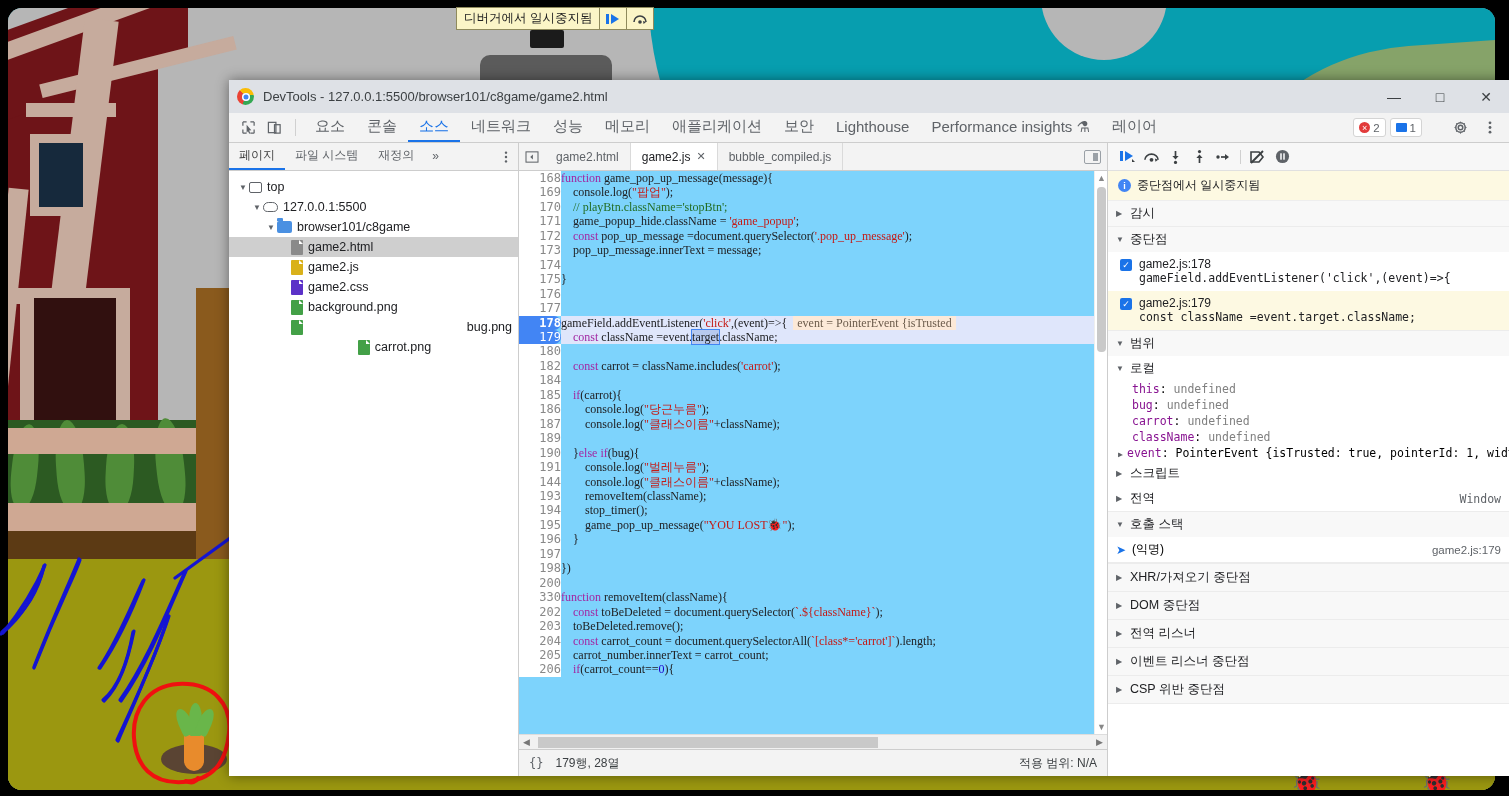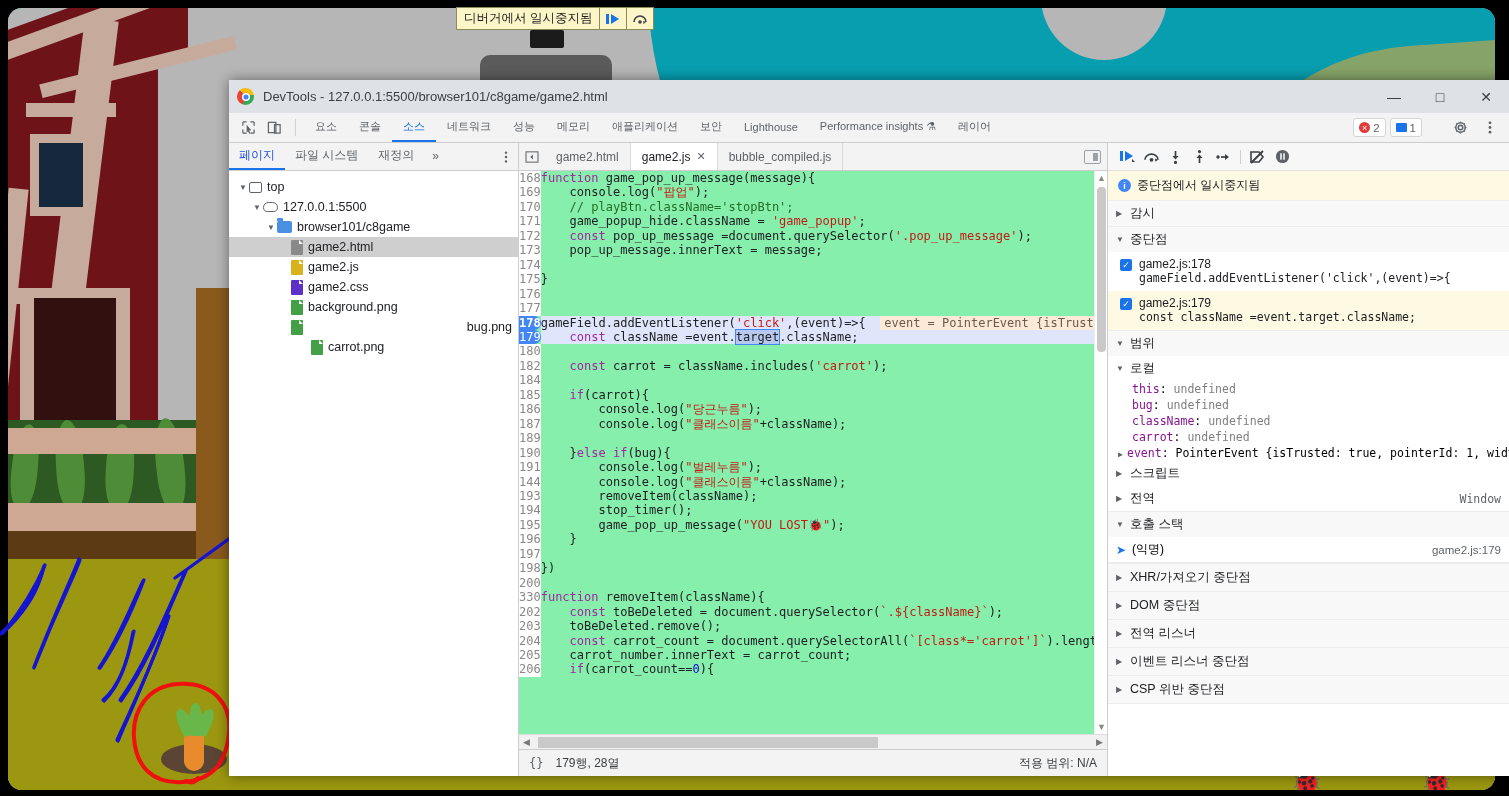--- a/index.html
+++ b/index.html
@@ -115,40 +115,40 @@
   .win-buttons { margin-left:auto; display:flex; height:33px; }
   .win-btn { width:46px; height:33px; display:flex;align-items:center;justify-content:center; color:#3c4043; font-size:14px; }
 
   .maintabs {
     height: 30px; background:#f3f3f3; border-bottom:1px solid #cdcdcd;
     display:flex; align-items:stretch; flex-shrink:0; padding-left:6px;
   }
   .tool-icon { width:26px; display:flex; align-items:center; justify-content:center; color:#5f6368; }
   .tb-sep { width:1px; background:#d0d0d0; margin:6px 8px; }
   .mtab {
-    display:flex; align-items:center; padding:12px 11px; font-size:11px; color:#5f6368;
+    display:flex; align-items:center; padding:12px 11px; font-size:15px; color:#5f6368;
     border-bottom: 2px solid transparent;
   }
   .mtab.active { color:#1a73e8; border-bottom-color:#1a73e8; }
   .maintabs-right { margin-left:auto; display:flex; align-items:center; padding-right:6px; gap:4px;}
   .err-pill, .msg-pill {
     display:flex; align-items:center; gap:3px; font-size:11.5px; color:#5f6368;
     border:1px solid #d4d4d4; border-radius:3px; padding:1px 5px; height:19px; background:#fff;
   }
   .err-dot { width:11px;height:11px;border-radius:50%;background:#e23b3b;color:#fff;font-size:9px;
      display:flex;align-items:center;justify-content:center;}
   .msg-sq { width:11px;height:9px;background:#1a73e8;border-radius:1px; }
 
   .body-row { display:flex; flex:1; min-height:0; }
 
   
   .navigator { width:290px; border-right:1px solid #cdcdcd; display:flex; flex-direction:column; background:#fff; }
   .navtabs { height:28px; display:flex; align-items:stretch; border-bottom:1px solid #cdcdcd; background:#f3f3f3; font-size:12px;}
   .ntab { display:flex;align-items:center;padding:0 10px;color:#5f6368; border-bottom:2px solid transparent;}
-  .ntab.active { color:#1d4ed8; border-bottom-color:#1a73e8;text-align:right;}
+  .ntab.active { color:#404040; border-bottom-color:#1a73e8;text-align:right;}
   .ntab.more { color:#5f6368; padding:0 8px; }
   .nav-kebab { margin-left:auto; display:flex;align-items:center;padding:0 10px; color:#5f6368;}
   .tree { padding-top:6px; font-size:12.5px; color:#202124; flex:1; overflow:auto;}
   .tnode { display:flex; align-items:center; height:20px; padding-right:6px; white-space:nowrap;}
   .tnode.sel { background:#cfcfcf; }
   .tarrow { width:12px; text-align:center; color:#5f6368; font-size:8px; }
   .ticon { width:15px; height:15px; margin-right:5px; flex-shrink:0; display:inline-block; }
   .ic-frame { border:1.6px solid #5f6368; border-radius:2px; width:13px;height:11px; }
   .ic-cloud { width:15px;height:10px;border:1.6px solid #5f6368;border-radius:7px 7px 6px 6px; }
   .ic-folder { background:#4a90e2; border-radius:2px 2px 2px 2px; position:relative; height:12px;}
@@ -160,30 +160,30 @@
   .editor-col { flex:1; display:flex; flex-direction:column; min-width:0; border-right:1px solid #cdcdcd;}
   .filetabs { height:28px; display:flex; align-items:stretch; background:#f3f3f3; border-bottom:1px solid #cdcdcd; font-size:12px;}
   .ft-nav { width:26px; display:flex; align-items:center; justify-content:center; color:#5f6368;}
   .ftab { display:flex; align-items:center; gap:6px; padding:0 11px; color:#5f6368; border-right:1px solid #dadada; }
   .ftab.active { background:#fff; color:#202124; }
   .ftab .x { font-size:11px; color:#5f6368; }
   .ft-right { margin-left:auto; display:flex; align-items:center; padding-right:6px;}
   .popout { width:17px;height:14px;border:1px solid #9aa0a6; border-radius:2px; position:relative;}
   .popout::after{content:"";position:absolute;right:2px;top:2px;width:5px;height:8px;background:#9aa0a6;}
 
-  .code-area { flex:1; overflow:hidden; position:relative; background:#86efac; display:flex; }
+  .code-area { flex:1; overflow:hidden; position:relative; background:#7dd3fc; display:flex; }
   .code-scroll { flex:1; overflow:hidden; position:relative; }
   table.code { border-collapse: collapse; font-family:"DejaVu Sans Mono","Liberation Mono",monospace; font-size:12px; width:100%;}
   table.code td { padding:0; vertical-align:top; line-height:14.45px; white-space:pre; }
   td.ln { width:42px; text-align:right; padding-right:7px; color:#888; background:#fff; user-select:none; }
   tr.bp td.ln { background:#4285f4; color:#fff; border-radius:0 9px 9px 0; font-weight:bold;}
   tr.bp2 td.ln { background:#4285f4; color:#fff; border-radius:0 9px 9px 0;}
   tr.exec td.src { background:#dfe6fb; }
   tr.bp td.src { background:#dfe6fb; }
-  td.src { padding-left:4px; color:#202124; }
+  td.src { padding-left:4px; color:#202124;font-family:Liberation Serif, serif; }
   .k { color:#a227a2; }
   .s { color:#c41a16; }
   .c { color:#236e25;text-align:right; }
   .n { color:#1c00cf; }
   .inline-val { background:#fce9d8; color:#6b5b4b; padding:0 4px; }
   .sel-tok { background:#b7c9ee; }
   .caret-box { outline:1px solid #4285f4; }
   .vscroll { width:13px; background:#fff; border-left:1px solid #eee; position:relative; }
   .vthumb { position:absolute; left:2px; width:9px; background:#c9c9c9; border-radius:4px; }
   .varrow { position:absolute; left:2px; color:#888; font-size:9px; }
@@ -492,21 +492,21 @@
             <span>game2.css</span>
           </div>
           <div class="tnode" style="padding-left:62px;">
             <span class="ticon ic-file" style="background:#43a047;"></span>
             <span>background.png</span>
           </div>
           <div class="tnode" style="padding-left:62px;justify-content:space-between;">
             <span class="ticon ic-file" style="background:#43a047;"></span>
             <span>bug.png</span>
           </div>
-          <div class="tnode" style="padding-left:82px;">
+          <div class="tnode" style="padding-left:48px;justify-content:center;">
             <span class="ticon ic-file" style="background:#43a047;"></span>
             <span>carrot.png</span>
           </div>
         </div>
       </div>
 
       <div class="editor-col">
         <div class="filetabs">
           <span class="ft-nav">
             <svg width="14" height="12" viewBox="0 0 16 14">
@@ -793,24 +793,24 @@
             <span class="tri">▼</span>
             <span>로컬</span>
           </div>
           <div class="scope-line">
             <span class="pn">this</span><span>: </span><span class="und">undefined</span>
           </div>
           <div class="scope-line">
             <span class="pn">bug</span><span>: </span><span class="und">undefined</span>
           </div>
           <div class="scope-line">
+            <span class="pn">carrot</span><span>: </span><span class="und">undefined</span>
+          </div>
+          <div class="scope-line">
             <span class="pn">className</span><span>: </span><span class="und">undefined</span>
-          </div>
-          <div class="scope-line">
-            <span class="pn">carrot</span><span>: </span><span class="und">undefined</span>
           </div>
           <div class="scope-line exp">
             <span class="tri">▶</span><span class="pn">event</span><span>: </span><span>PointerEvent {isTrusted: true, pointerId: 1, width</span>
           </div>
           <div class="dsec-head plain">
             <span class="tri">▶</span>
             <span>스크립트</span>
           </div>
           <div class="dsec-head plain">
             <span class="tri">▶</span>

